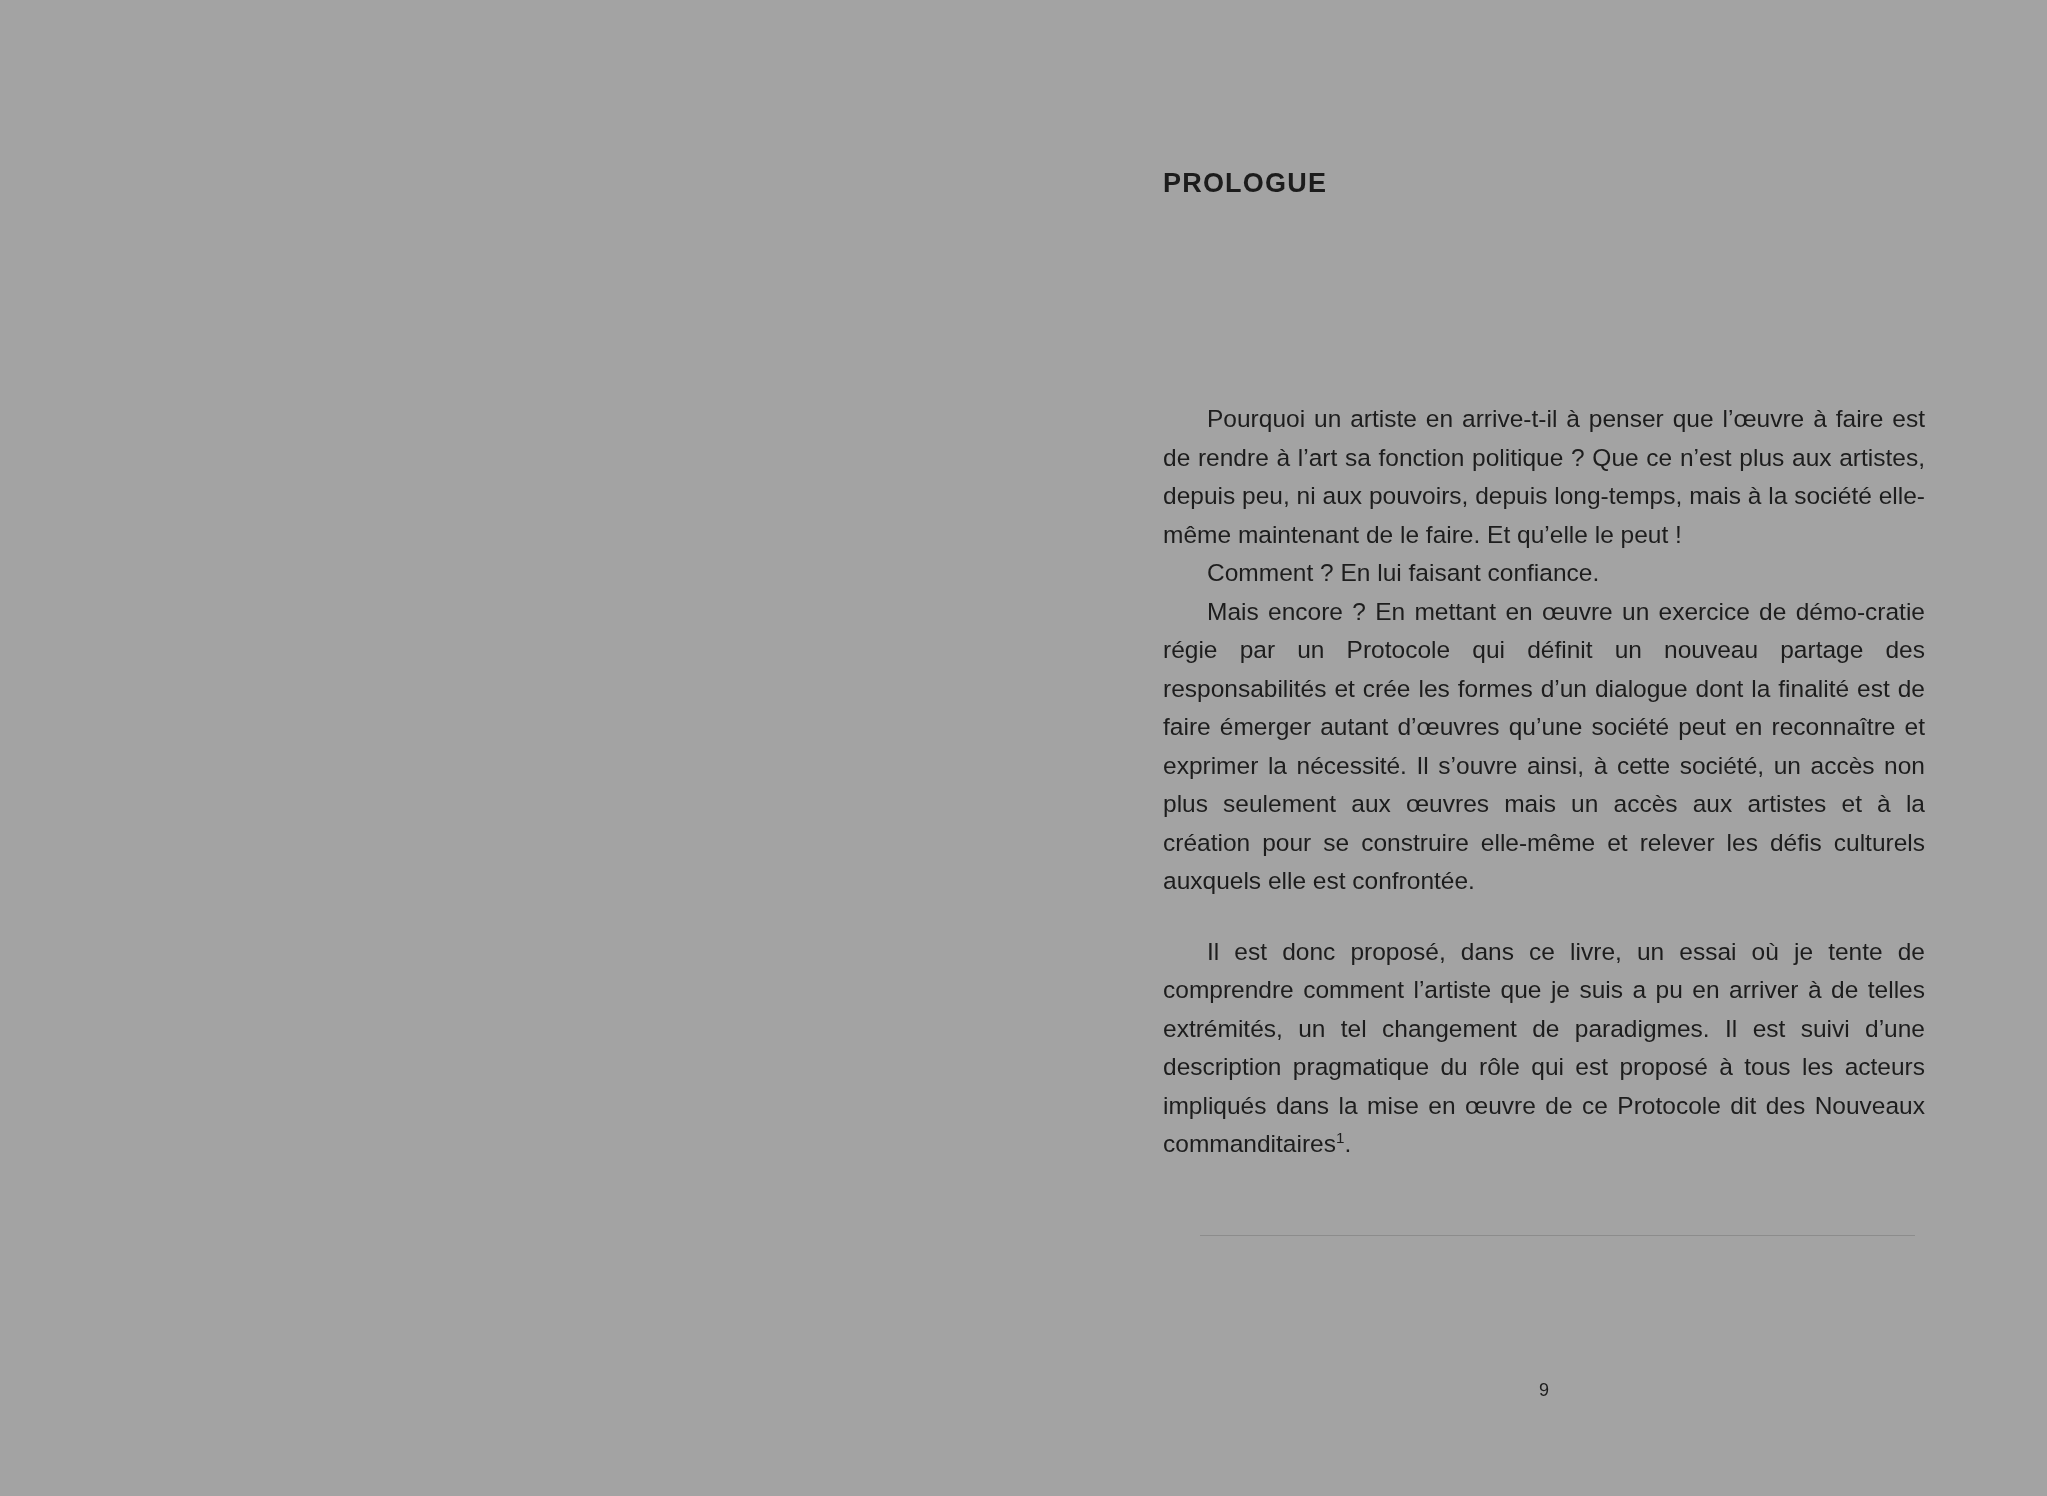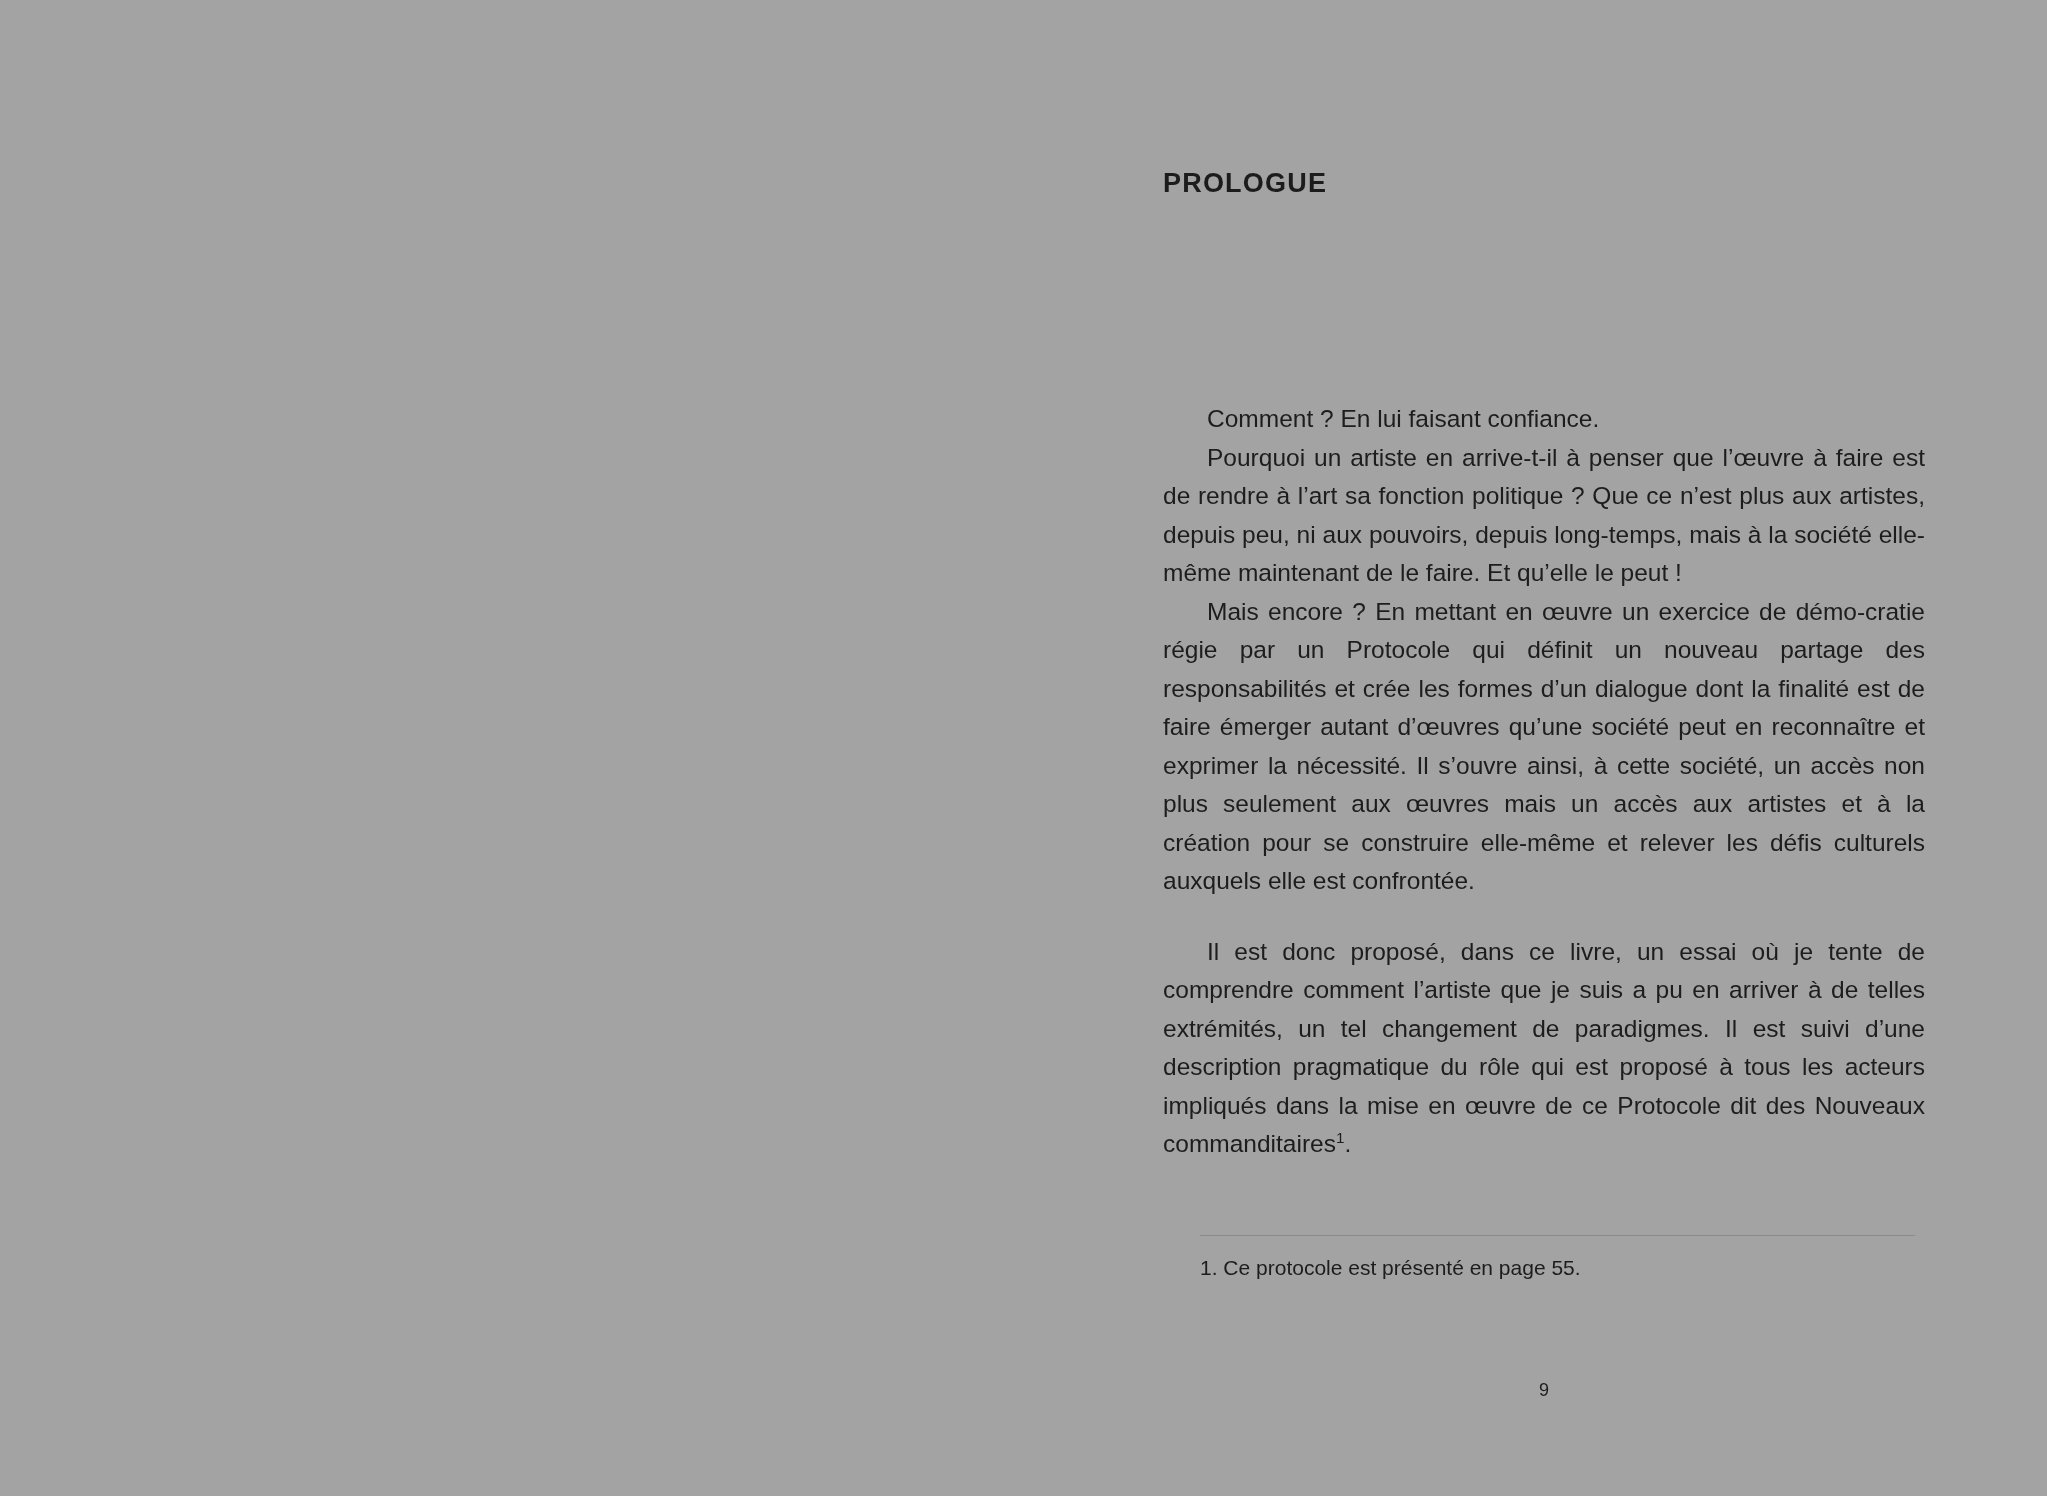--- a/index.html
+++ b/index.html
@@ -100,30 +100,29 @@
 <body>
 
 <div class="page">
 
   <div class="text-column">
     <h1 class="chapter-title">PROLOGUE</h1>
   </div>
 
   <div class="body-block">
 
+    <p class="para">Pourquoi un artiste en arrive-t-il à penser que l’œuvre à faire est de rendre à l’art sa fonction politique ? Que ce n’est plus aux artistes, depuis peu, ni aux pouvoirs, depuis long-temps, mais à la société elle-même maintenant de le faire. Et qu’elle le peut !</p>
+
     <p class="para">Comment ? En lui faisant confiance.</p>
-
-    <p class="para">Pourquoi un artiste en arrive-t-il à penser que l’œuvre à faire est de rendre à l’art sa fonction politique ? Que ce n’est plus aux artistes, depuis peu, ni aux pouvoirs, depuis long-temps, mais à la société elle-même maintenant de le faire. Et qu’elle le peut !</p>
 
     <p class="para">Mais encore ? En mettant en œuvre un exercice de démo-cratie régie par un Protocole qui définit un nouveau partage des responsabilités et crée les formes d’un dialogue dont la finalité est de faire émerger autant d’œuvres qu’une société peut en reconnaître et exprimer la nécessité. Il s’ouvre ainsi, à cette société, un accès non plus seulement aux œuvres mais un accès aux artistes et à la création pour se construire elle-même et relever les défis culturels auxquels elle est confrontée.</p>
 
     <p class="para spaced"><span>Il est donc proposé, dans ce livre, un essai où je tente de comprendre comment l’artiste que je suis a pu en arriver à de telles extrémités, un tel changement de paradigmes. Il est suivi d’une description pragmatique du rôle qui est proposé à tous les acteurs impliqués dans la mise en œuvre de ce Protocole dit des Nouveaux commanditaires</span><sup>1</sup><span>.</span></p>
 
   </div>
 
   <div class="footnote-area">
     <div class="footnote-rule"></div>
-    <p class="footnote-text">1. Ce protocole est présenté en page 55.</p>
   </div>
 
   <div class="folio">9</div>
 
 </div>
 
 </body></html>

